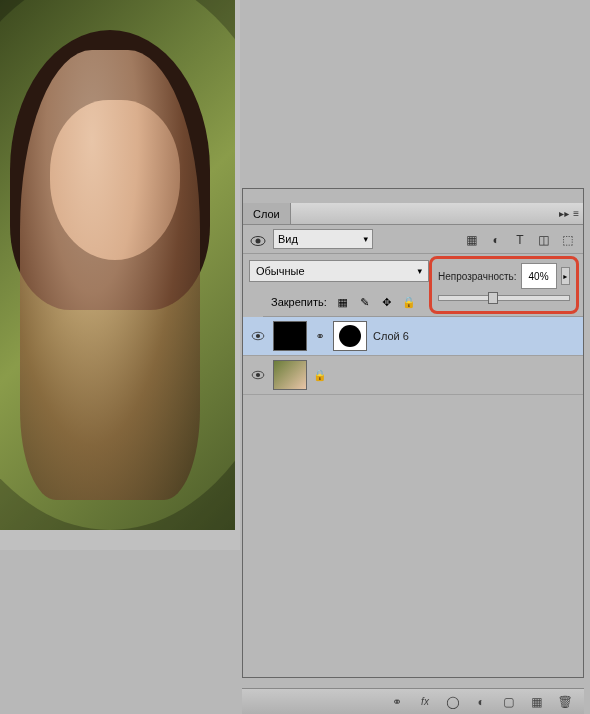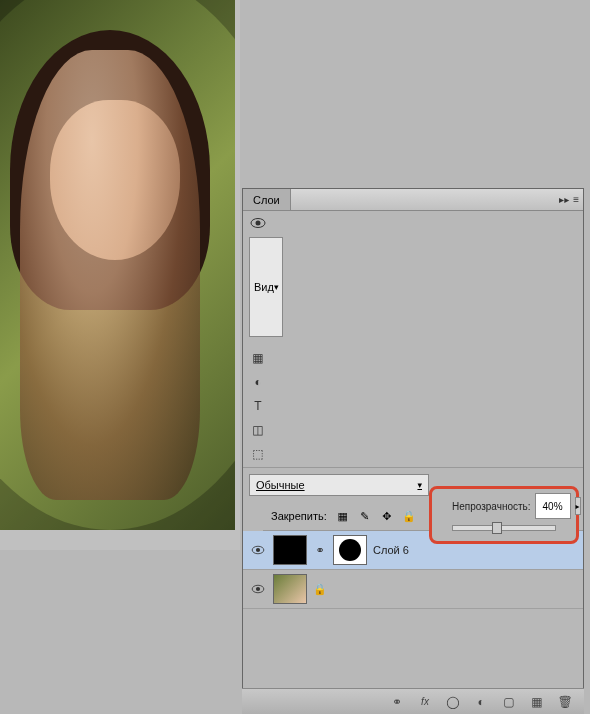--- a/index.html
+++ b/index.html
@@ -10,37 +10,37 @@
 .photo::after { content: ''; position: absolute; left: -80px; top: -30px; width: 380px; height: 560px; border-radius: 50%; box-shadow: 0 0 0 200px rgba(0,0,0,0.25); }
 .portrait { position: absolute; left: 20px; top: 50px; width: 180px; height: 450px; background: radial-gradient(ellipse at 40% 20%, #e8c5a8 0%, #d4a582 30%, #8b5a3c 60%, #3d2818 100%); border-radius: 40% 40% 20% 20%; opacity: 0.7; }
 .hair { position: absolute; left: 10px; top: 30px; width: 200px; height: 280px; background: #2a1810; border-radius: 50% 50% 30% 30%; }
 .face { position: absolute; left: 50px; top: 100px; width: 130px; height: 160px; background: #e8c5a8; border-radius: 45% 45% 50% 50%; }
 
 .right-ruler { position: absolute; right: 2px; top: 0; width: 20px; height: 185px; background: #dcdcdc; border-left: 1px solid #999; }
 .panel-bg { position: absolute; left: 242px; top: 0; width: 346px; height: 714px; background: #b8b8b8; }
 
 .layers-panel { position: absolute; left: 242px; top: 188px; width: 342px; background: #b8b8b8; border: 1px solid #666; }
 
-.panel-header { display: flex; align-items: center; height: 22px; background: linear-gradient(#d8d8d8, #c0c0c0); border-bottom: 1px solid #888; }
+.panel-header { display: flex; align-items: center; height: 22px; background: linear-gradient(#d8d8d8, #c0c0c0); border-bottom: 1px solid #888; margin-top: 14px; }
 .tab { padding: 3px 10px; font-size: 11px; background: #b0b0b0; border-right: 1px solid #888; height: 100%; display: flex; align-items: center; }
 .panel-menu-icons { margin-left: auto; display: flex; gap: 4px; padding-right: 4px; }
 .panel-menu-icons span { font-size: 10px; color: #333; cursor: pointer; }
 
-.toolbar-row { display: flex; align-items: flex-start; padding: 4px 6px; gap: 6px; border-bottom: 1px solid #999; background: #b8b8b8; flex-direction: column; }
+.toolbar-row { display: flex; align-items: flex-end; padding: 4px 6px; gap: 6px; border-bottom: 1px solid #999; background: #b8b8b8; }
 .eye-icon-btn { width: 18px; height: 16px; display: flex; align-items: center; justify-content: center; }
 .view-select { flex: 0 0 100px; height: 20px; font-size: 11px; background: #e8e8e8; border: 1px solid #888; padding: 0 4px; display: flex; align-items: center; justify-content: space-between; }
 .view-select::after { content: '▾'; font-size: 9px; }
 .spacer-flex { flex: 1; }
 .tool-icon { width: 18px; height: 18px; display: flex; align-items: center; justify-content: center; font-size: 12px; color: #333; }
 
-.blend-row { display: flex; align-items: flex-start; padding: 6px; gap: 6px; background: #b8b8b8; position: relative; text-decoration: underline; }
+.blend-row { display: flex; align-items: flex-start; padding: 6px; gap: 6px; background: #b8b8b8; position: relative; }
 .blend-select { width: 180px; height: 22px; background: #e8e8e8; border: 1px solid #888; padding: 0 6px; font-size: 11px; display: flex; align-items: center; justify-content: space-between; }
 .blend-select::after { content: '▾'; font-size: 9px; }
 
-.opacity-box { position: absolute; right: 4px; top: 18px; width: 150px; padding: 4px 20px 10px; border: 3px solid #d94530; border-radius: 8px; background: #b8b8b8; }
+.opacity-box { position: absolute; right: 4px; top: 2px; width: 150px; padding: 4px 6px 10px; border: 3px solid #d94530; border-radius: 8px; background: #b8b8b8; }
 .opacity-row { display: flex; align-items: center; gap: 4px; }
 .opacity-label { font-size: 10px; color: #222; }
 .opacity-input { width: 36px; height: 26px; font-size: 10px; background: #fff; border: 1px solid #888; text-align: center; }
 .opacity-arrow { width: 14px; height: 18px; background: #d0d0d0; border: 1px solid #888; display: flex; align-items: center; justify-content: center; font-size: 8px; }
 .opacity-slider { margin-top: 6px; height: 6px; background: #ddd; border: 1px solid #888; position: relative; }
 .opacity-handle { position: absolute; left: 38%; top: -4px; width: 10px; height: 12px; background: #ccc; border: 1px solid #666; }
 
 .lock-row { display: flex; align-items: center; padding: 6px 8px; gap: 8px; font-size: 11px; background: #b8b8b8; border-bottom: 1px solid #999; margin-left: 20px; }
 .lock-icons { display: flex; gap: 6px; }
 .lock-icons span { width: 16px; height: 16px; display: flex; align-items: center; justify-content: center; font-size: 11px; }

